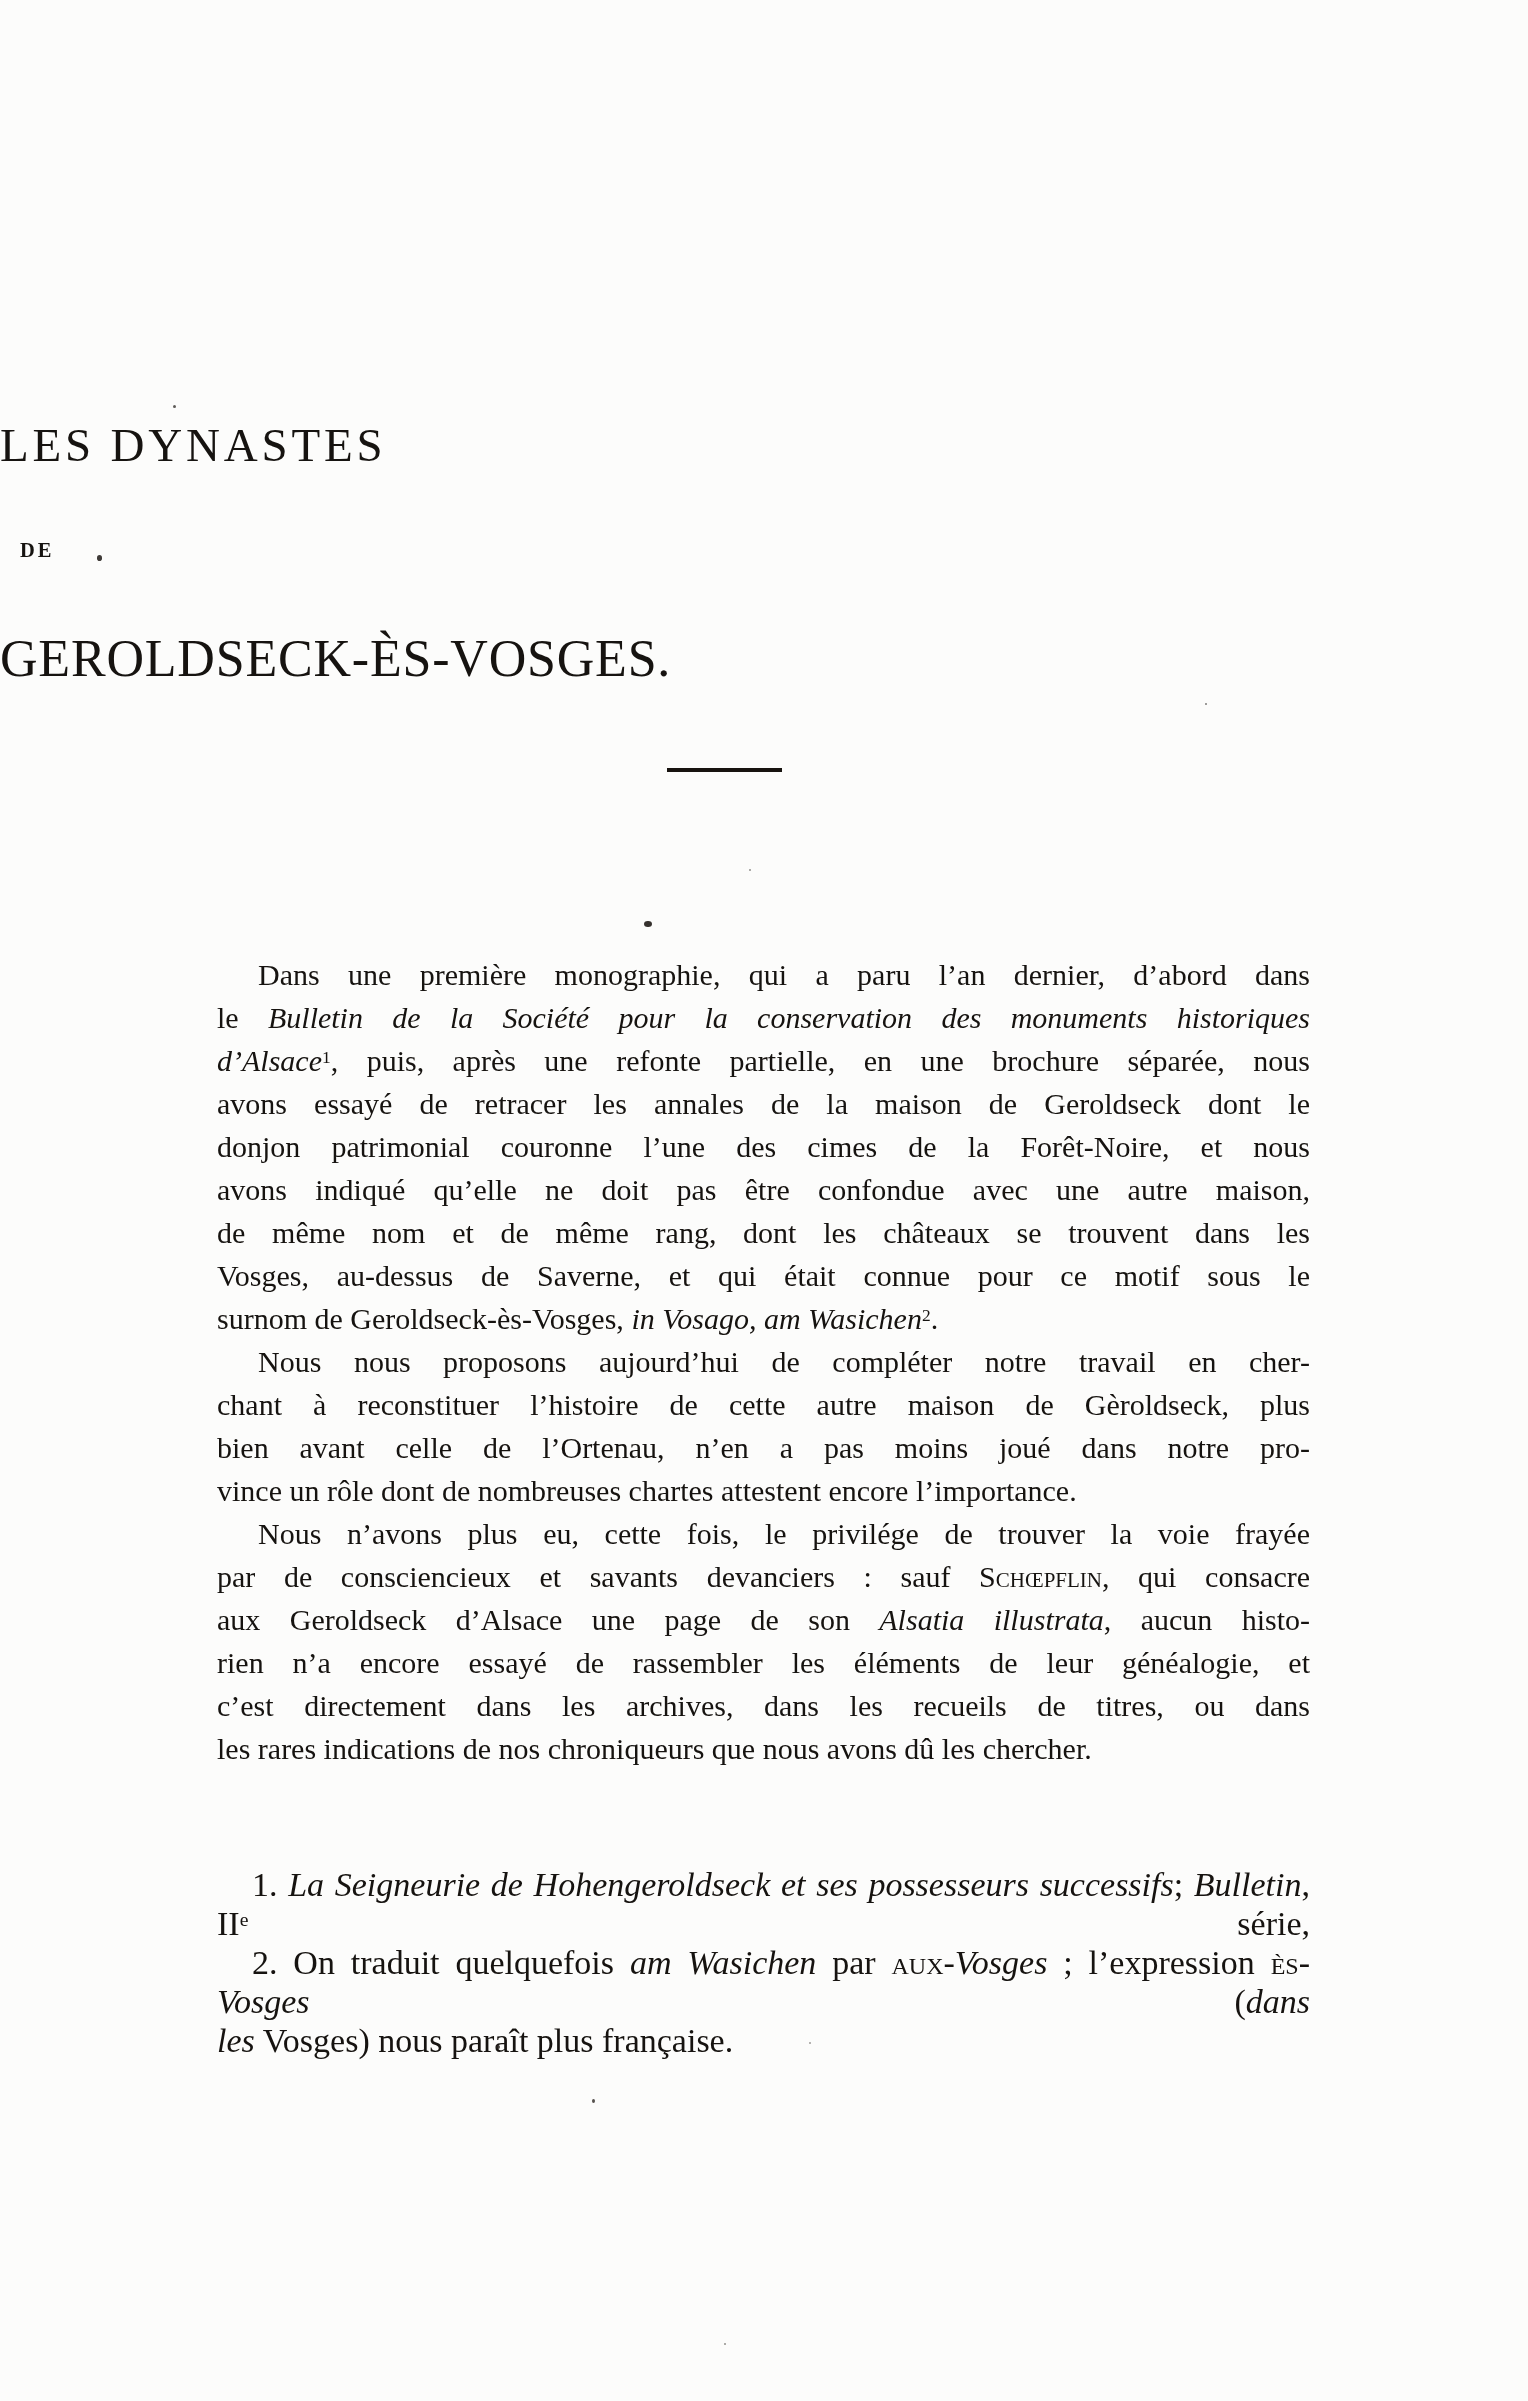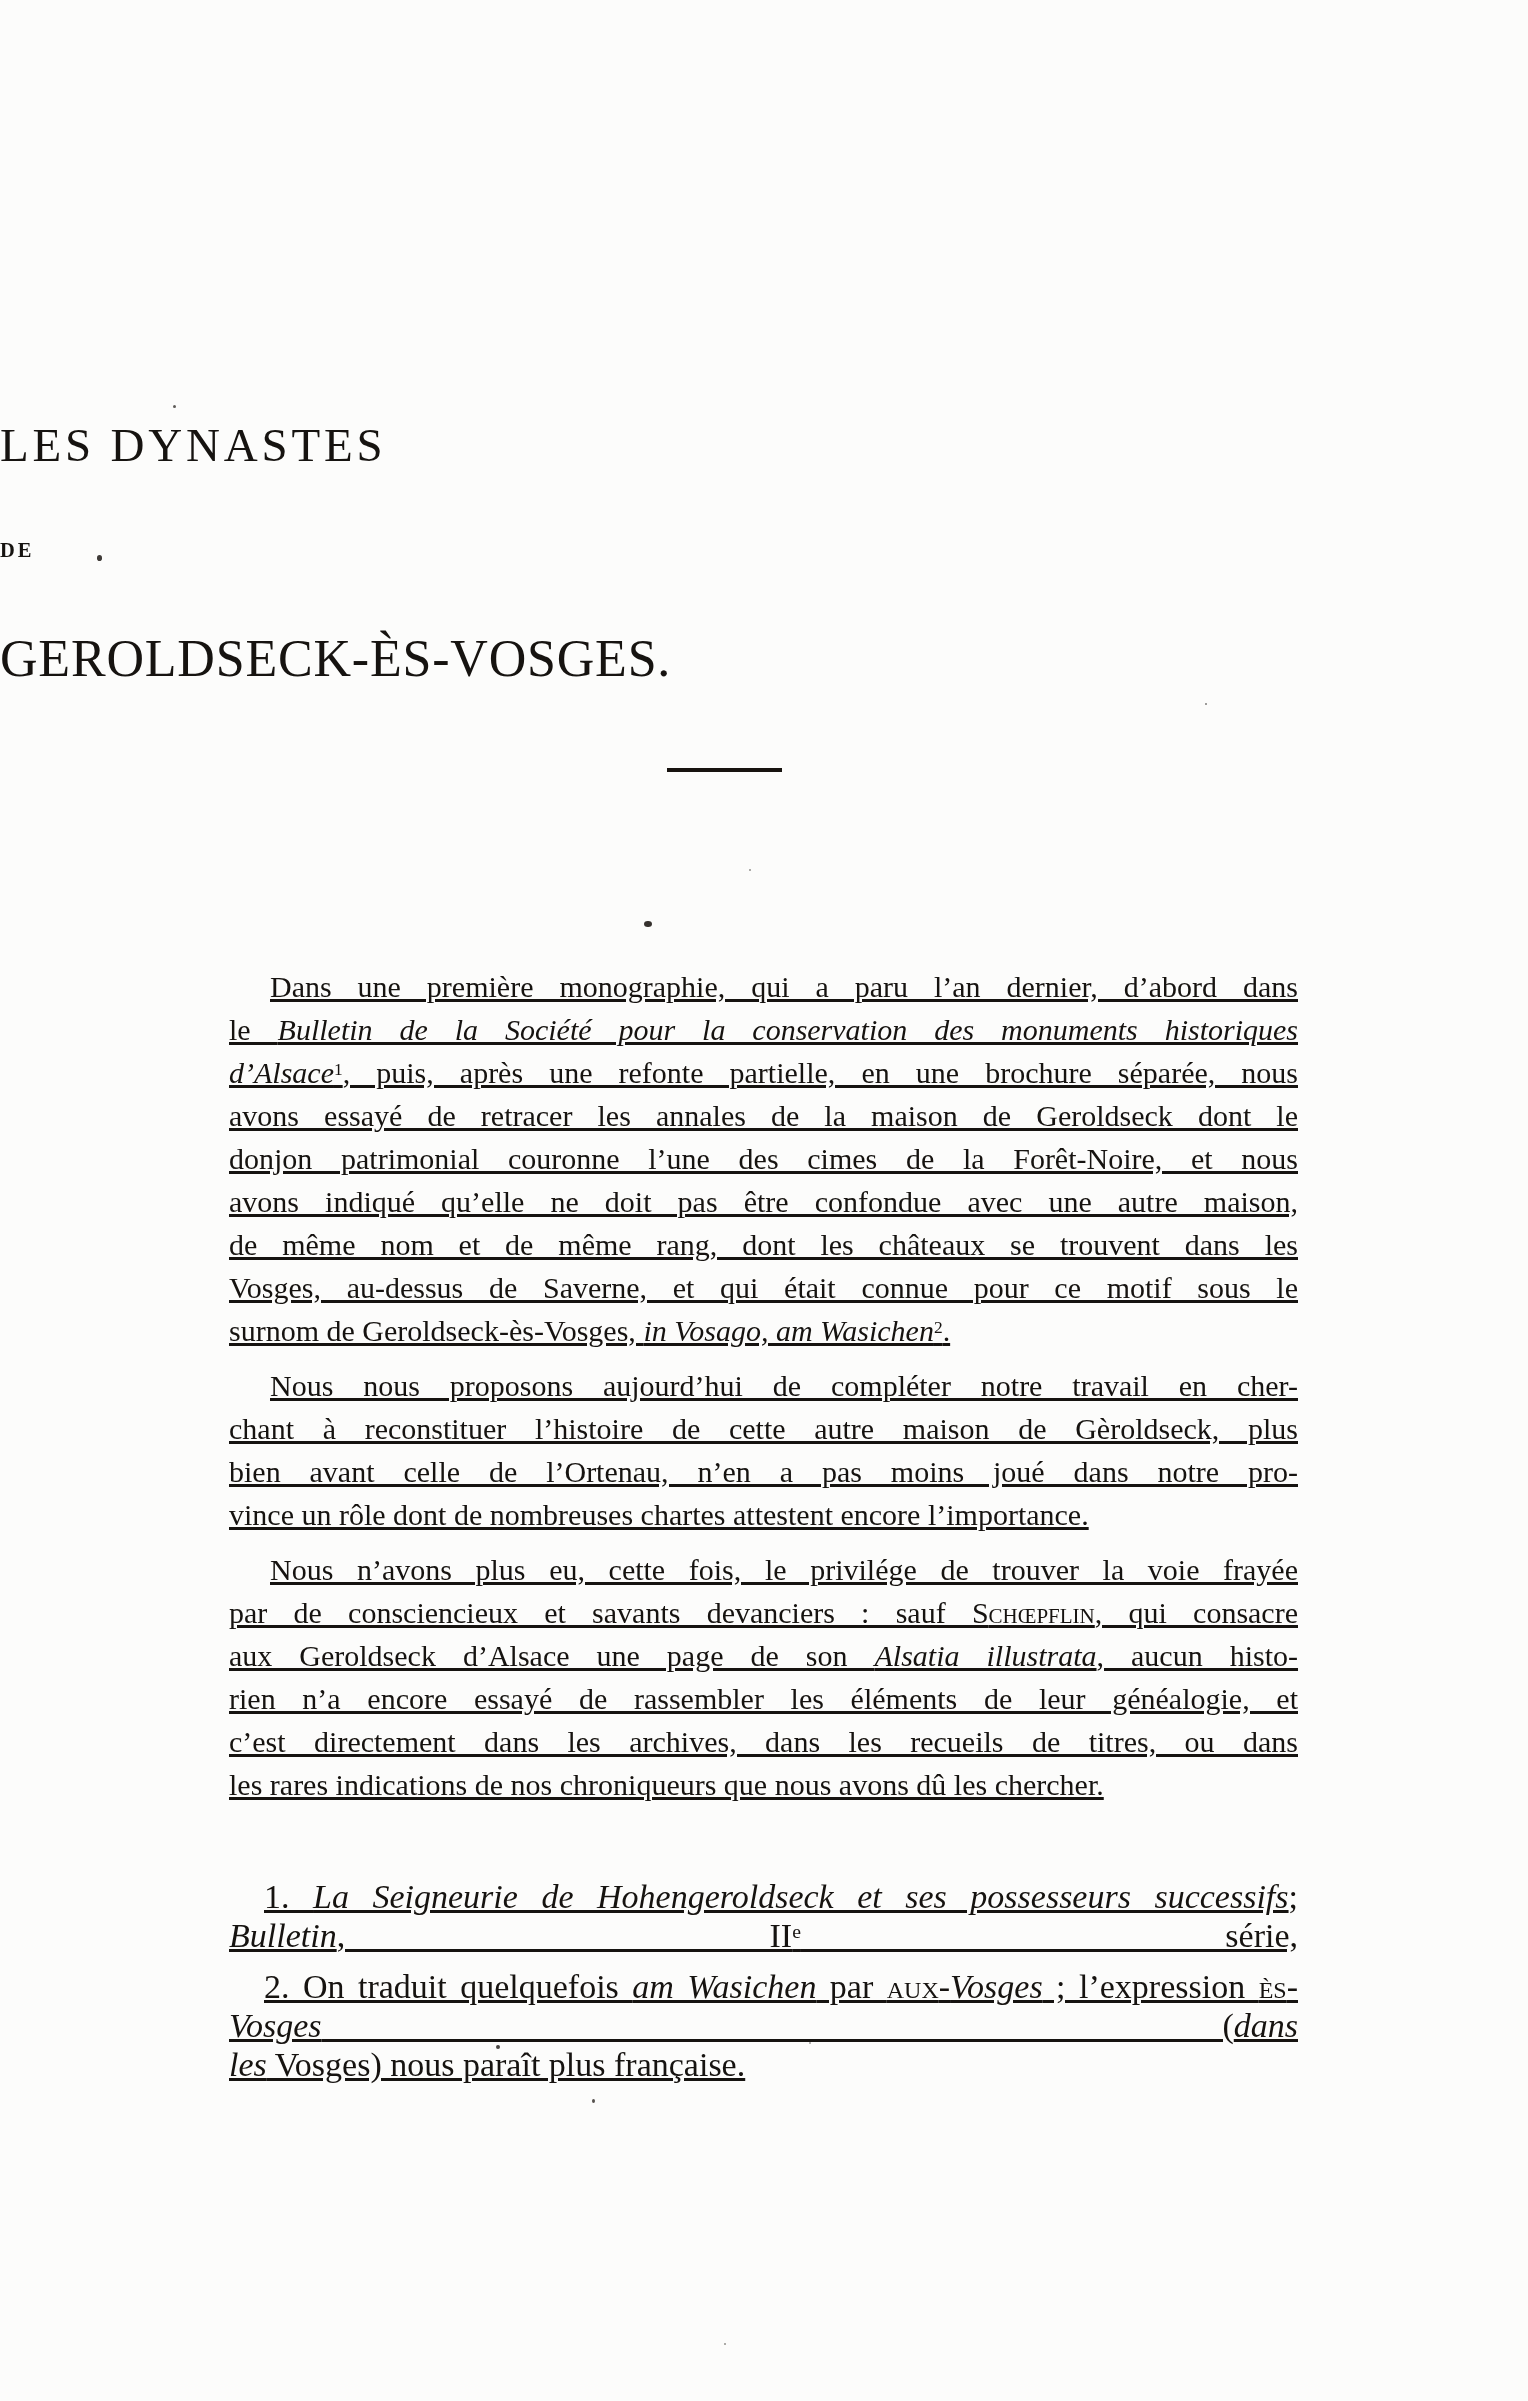--- a/index.html
+++ b/index.html
@@ -7,37 +7,37 @@
     position:relative;
     width:1529px;height:2401px;
     background:#fcfcfb;
     overflow:hidden;
     font-family:"Liberation Serif", serif;
     color:#161310;
   }
   
   .center-band{position:absolute;left:0;width:1464px;text-align:left;white-space:nowrap;}
   .title-main{top:418px;font-size:47px;letter-spacing:3.8px;font-weight:400;}
-  .title-connector{top:539px;font-size:20.5px;font-weight:700;letter-spacing:3px;}
+  .title-connector{top:539px;font-size:20.5px;font-weight:700;letter-spacing:3px;padding-left:20px;}
   .title-sub{top:629px;font-size:52px;letter-spacing:0.8px;font-weight:400;}
   .divider{position:absolute;top:768px;left:667px;width:115px;height:3.8px;background:#17130f;}
   .intro-heading{
     top:886px;
     font-family:"DejaVu Sans", sans-serif;
     font-weight:700;font-size:25px;letter-spacing:2.3px;
   }
   .bodytext{
     position:absolute;left:217px;top:953px;width:1093px;
     font-size:30px;line-height:43px;
   }
   .footnotes{
     position:absolute;left:217px;top:1865px;width:1093px;
     font-size:34px;line-height:39px;
   }
-  .para{margin:12px;text-decoration:underline;}
+  .para{margin:0;}
   .tline{
     text-align:justify;
     text-align-last:justify;
   }
   .tline.endline{text-align-last:left;}
   .bodytext .tline.ind{text-indent:41px;}
   .footnotes .tline.ind{text-indent:35px;}
   .i{font-style:italic;}
   .sc{font-variant:small-caps;}
   .sup{font-size:58%;position:relative;top:-0.45em;line-height:0;}

